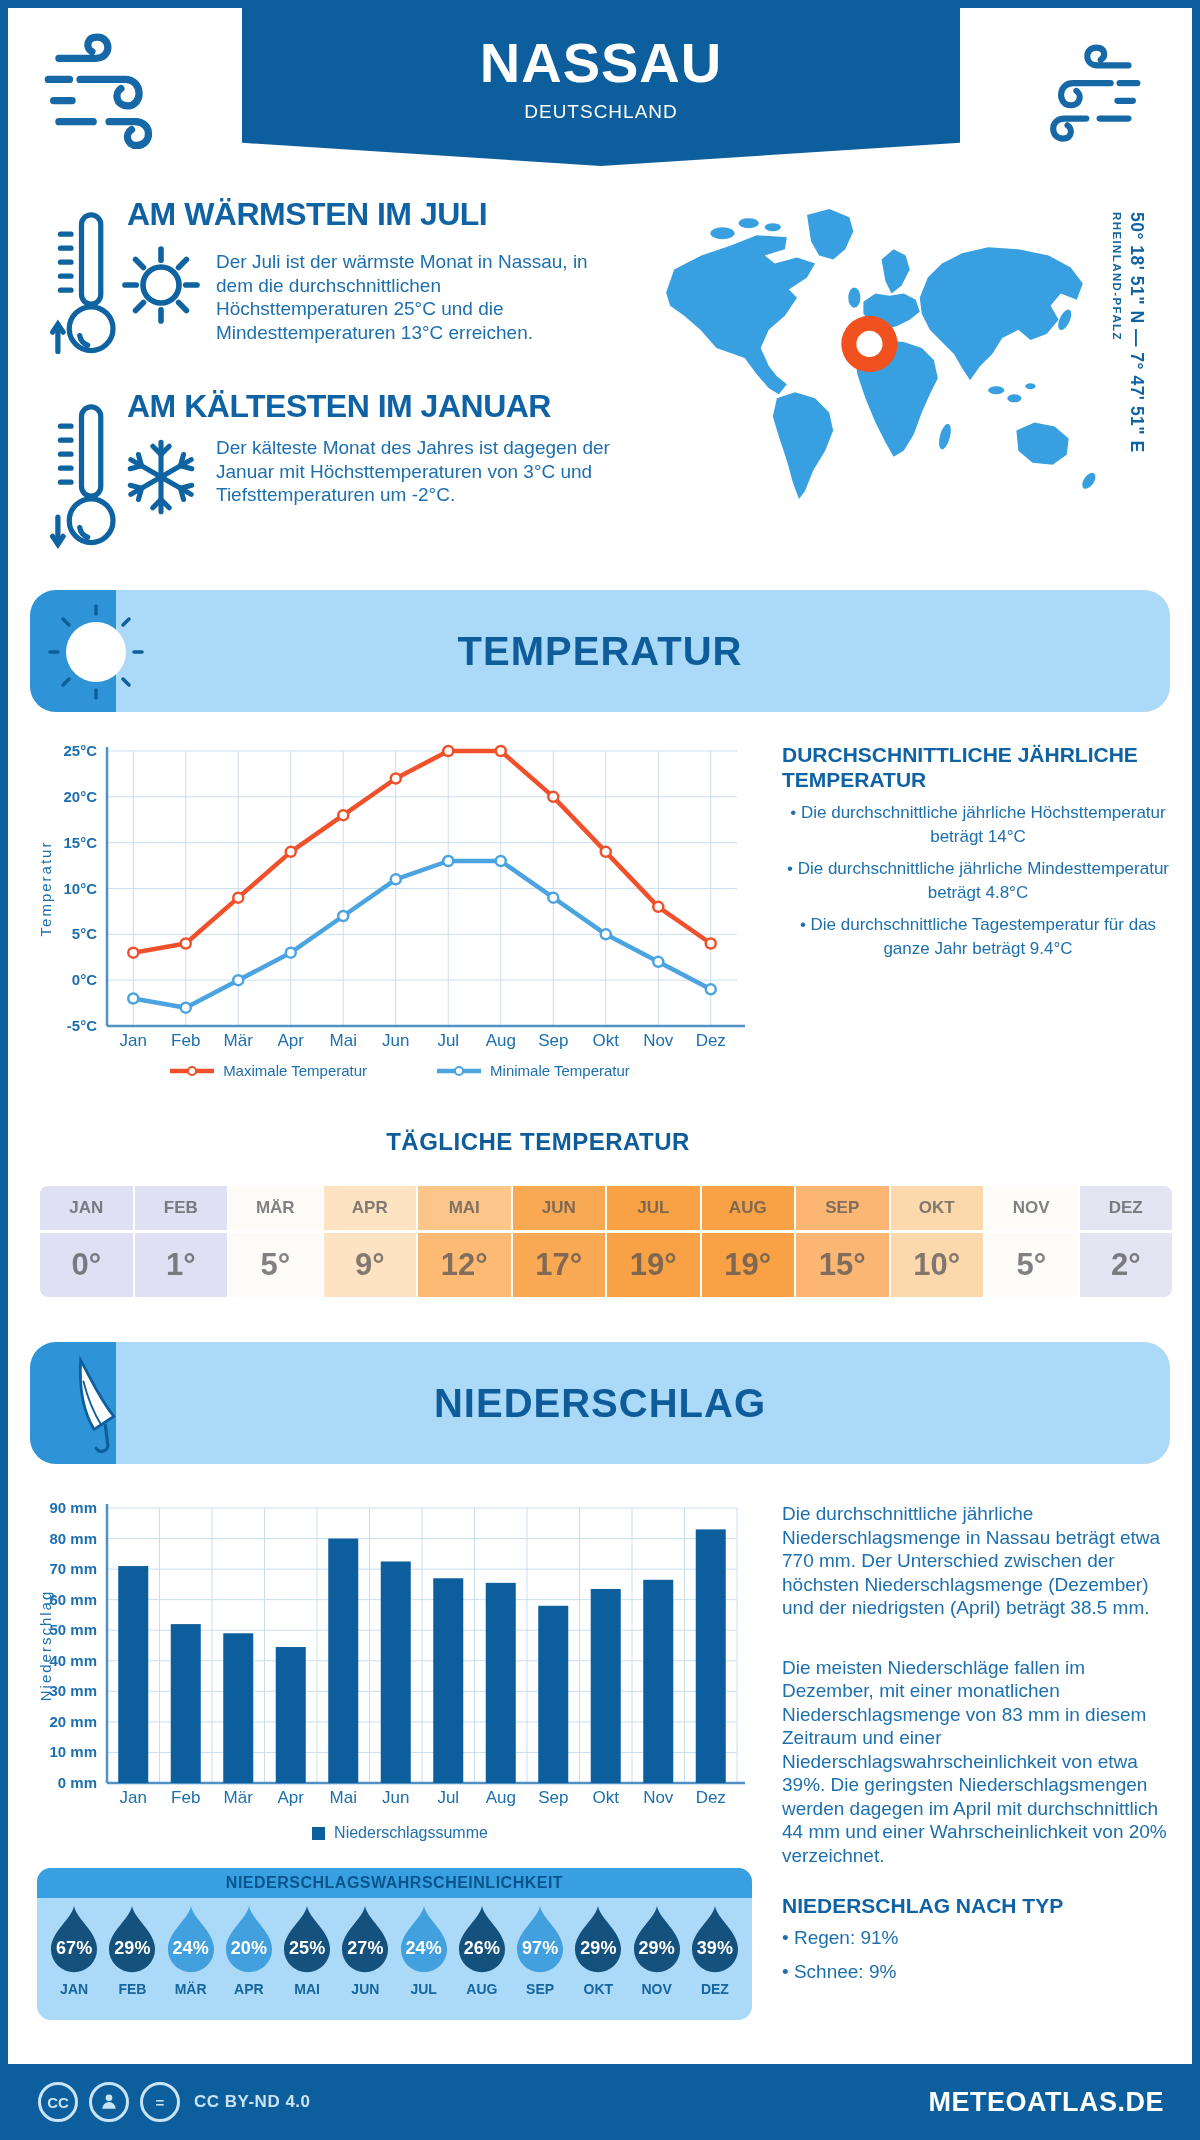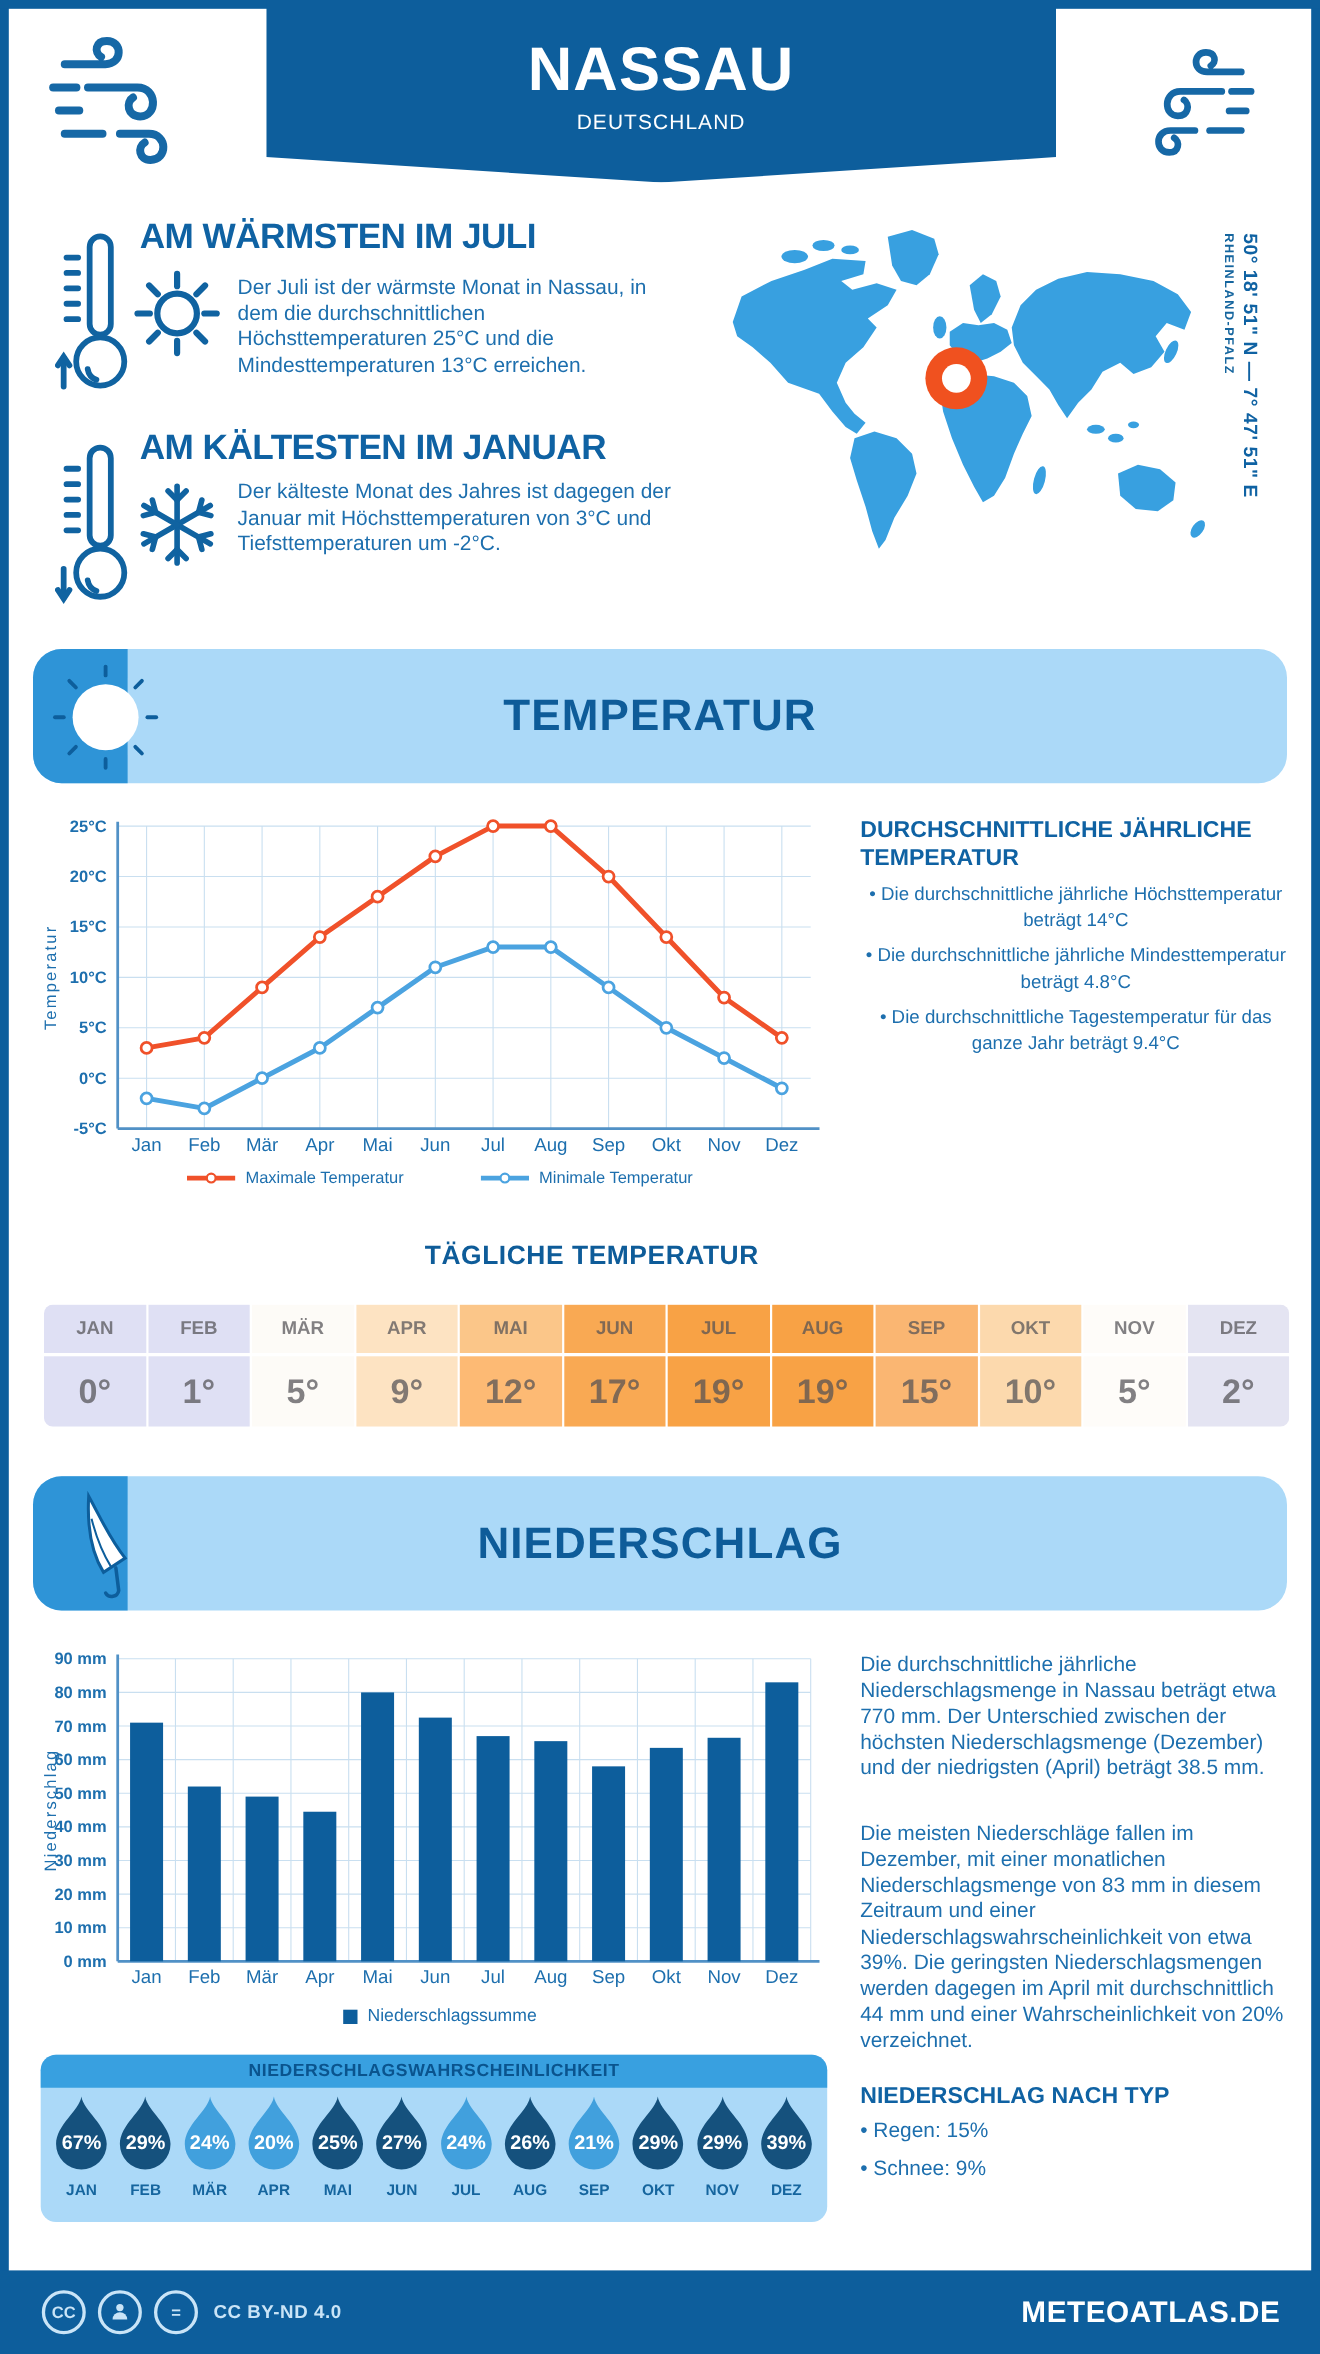--- a/index.html
+++ b/index.html
@@ -473,21 +473,21 @@
         <span style="width: 13px; height: 13px; background: rgb(13, 94, 156); display: inline-block;"></span>
         <span style="font-size: 16px;">Niederschlagssumme</span>
       </div>
     </div>
 
   <div class="right-col" style="top:1502px">
     <div class="para">Die durchschnittliche jährliche Niederschlagsmenge in Nassau beträgt etwa 770 mm. Der Unterschied zwischen der höchsten Niederschlagsmenge (Dezember) und der niedrigsten (April) beträgt 38.5 mm.</div>
     <div class="para">Die meisten Niederschläge fallen im Dezember, mit einer monatlichen Niederschlagsmenge von 83 mm in diesem Zeitraum und einer Niederschlagswahrscheinlichkeit von etwa 39%. Die geringsten Niederschlagsmengen werden dagegen im April mit durchschnittlich 44 mm und einer Wahrscheinlichkeit von 20% verzeichnet.</div>
     <div class="type-head">NIEDERSCHLAG NACH TYP</div>
     <div id="type-bullets">
-        <div class="type-bullet">• Regen: 15%</div>
+        <div class="type-bullet">• Regen: 91%</div>
         <div class="type-bullet">• Schnee: 9%</div>
       </div>
   </div>
 
   <div class="prob-box">
     <div class="prob-head">NIEDERSCHLAGSWAHRSCHEINLICHKEIT</div>
     <div id="drops" class="drops">
         <div class="drop-item"><svg width="50" height="70" viewBox="0 0 54 76">
             <path d="M27 2 C29 16 52 30 52 49 A25 25 0 1 1 2 49 C2 30 25 16 27 2 Z" fill="#15517d"></path>
           </svg><div class="pct">67%</div><div class="mon">JAN</div></div>
@@ -507,21 +507,21 @@
             <path d="M27 2 C29 16 52 30 52 49 A25 25 0 1 1 2 49 C2 30 25 16 27 2 Z" fill="#15517d"></path>
           </svg><div class="pct">27%</div><div class="mon">JUN</div></div>
         <div class="drop-item"><svg width="50" height="70" viewBox="0 0 54 76">
             <path d="M27 2 C29 16 52 30 52 49 A25 25 0 1 1 2 49 C2 30 25 16 27 2 Z" fill="#41a0dd"></path>
           </svg><div class="pct">24%</div><div class="mon">JUL</div></div>
         <div class="drop-item"><svg width="50" height="70" viewBox="0 0 54 76">
             <path d="M27 2 C29 16 52 30 52 49 A25 25 0 1 1 2 49 C2 30 25 16 27 2 Z" fill="#15517d"></path>
           </svg><div class="pct">26%</div><div class="mon">AUG</div></div>
         <div class="drop-item"><svg width="50" height="70" viewBox="0 0 54 76">
             <path d="M27 2 C29 16 52 30 52 49 A25 25 0 1 1 2 49 C2 30 25 16 27 2 Z" fill="#41a0dd"></path>
-          </svg><div class="pct">21%</div><div class="mon">SEP</div></div>
+          </svg><div class="pct">97%</div><div class="mon">SEP</div></div>
         <div class="drop-item"><svg width="50" height="70" viewBox="0 0 54 76">
             <path d="M27 2 C29 16 52 30 52 49 A25 25 0 1 1 2 49 C2 30 25 16 27 2 Z" fill="#15517d"></path>
           </svg><div class="pct">29%</div><div class="mon">OKT</div></div>
         <div class="drop-item"><svg width="50" height="70" viewBox="0 0 54 76">
             <path d="M27 2 C29 16 52 30 52 49 A25 25 0 1 1 2 49 C2 30 25 16 27 2 Z" fill="#15517d"></path>
           </svg><div class="pct">29%</div><div class="mon">NOV</div></div>
         <div class="drop-item"><svg width="50" height="70" viewBox="0 0 54 76">
             <path d="M27 2 C29 16 52 30 52 49 A25 25 0 1 1 2 49 C2 30 25 16 27 2 Z" fill="#15517d"></path>
           </svg><div class="pct">39%</div><div class="mon">DEZ</div></div>
       </div>

